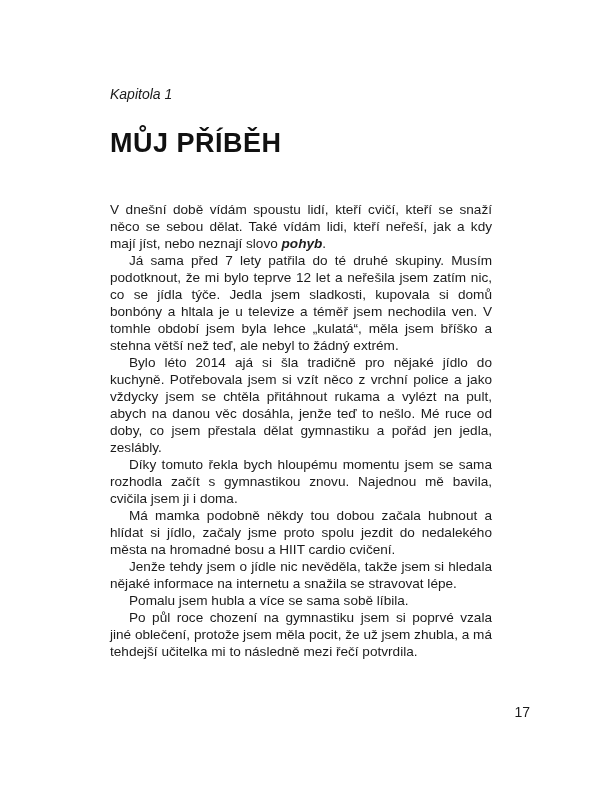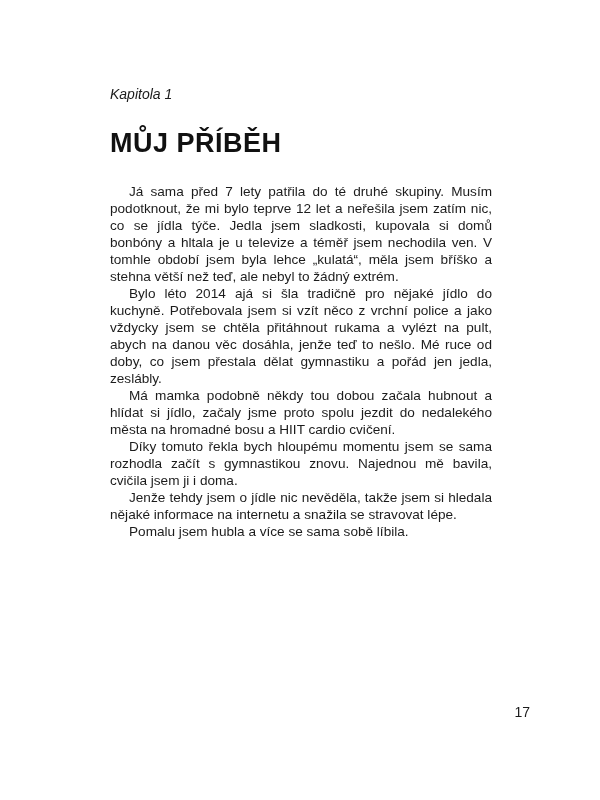--- a/index.html
+++ b/index.html
@@ -19,21 +19,21 @@
     background: #ffffff;
     padding: 86px 108px 0 110px;
   }
   .chapter-label {
     margin: 0 0 27px 0;
     font-size: 14px;
     font-style: italic;
     color: #1c1c1c;
   }
   .title {
-    margin: 0 0 26px 0;
+    margin: 0 0 44px 0;
     font-size: 27px;
     line-height: 1.05;
     font-weight: bold;
     letter-spacing: 0.5px;
     color: #111111;
   }
   .body-text p {
     margin: 0;
     font-size: 13.6px;
     line-height: 17px;
@@ -60,25 +60,27 @@
 <body>
 
 <div class="page">
 
   <p class="chapter-label">Kapitola 1</p>
 
   <h1 class="title">MŮJ PŘÍBĚH</h1>
 
   <div class="body-text">
 
+    <p><span>V dnešní době vídám spoustu lidí, kteří cvičí, kteří se snaží něco se sebou dělat. Také vídám lidi, kteří neřeší, jak a kdy mají jíst, nebo neznají slovo </span><span class="emphasis">pohyb</span><span>.</span></p>
 
     <p class="indent">Já sama před 7 lety patřila do té druhé skupiny. Musím podotknout, že mi bylo teprve 12 let a neřešila jsem zatím nic, co se jídla týče. Jedla jsem sladkosti, kupovala si domů bonbóny a hltala je u televize a téměř jsem nechodila ven. V tomhle období jsem byla lehce „kulatá“, měla jsem bříško a stehna větší než teď, ale nebyl to žádný extrém.</p>
     <p class="indent">Bylo léto 2014 ajá si šla tradičně pro nějaké jídlo do kuchyně. Potřebovala jsem si vzít něco z vrchní police a jako vždycky jsem se chtěla přitáhnout rukama a vylézt na pult, abych na danou věc dosáhla, jenže teď to nešlo. Mé ruce od doby, co jsem přestala dělat gymnastiku a pořád jen jedla, zeslábly.</p>
+    <p class="indent">Díky tomuto řekla bych hloupému momentu jsem se sama rozhodla začít s gymnastikou znovu. Najednou mě bavila, cvičila jsem ji i doma.</p>
     <p class="indent">Má mamka podobně někdy tou dobou začala hubnout a hlídat si jídlo, začaly jsme proto spolu jezdit do nedalekého města na hromadné bosu a HIIT cardio cvičení.</p>
-    <p class="indent">Díky tomuto řekla bych hloupému momentu jsem se sama rozhodla začít s gymnastikou znovu. Najednou mě bavila, cvičila jsem ji i doma.</p>
     <p class="indent">Jenže tehdy jsem o jídle nic nevěděla, takže jsem si hledala nějaké informace na internetu a snažila se stravovat lépe.</p>
     <p class="indent">Pomalu jsem hubla a více se sama sobě líbila.</p>
+    <p class="indent">Po půl roce chození na gymnastiku jsem si poprvé vzala jiné oblečení, protože jsem měla pocit, že už jsem zhubla, a má tehdejší učitelka mi to následně mezi řečí potvrdila.</p>
 
   </div>
 
   <div class="page-number">17</div>
 
 </div>
 
 </body></html>

